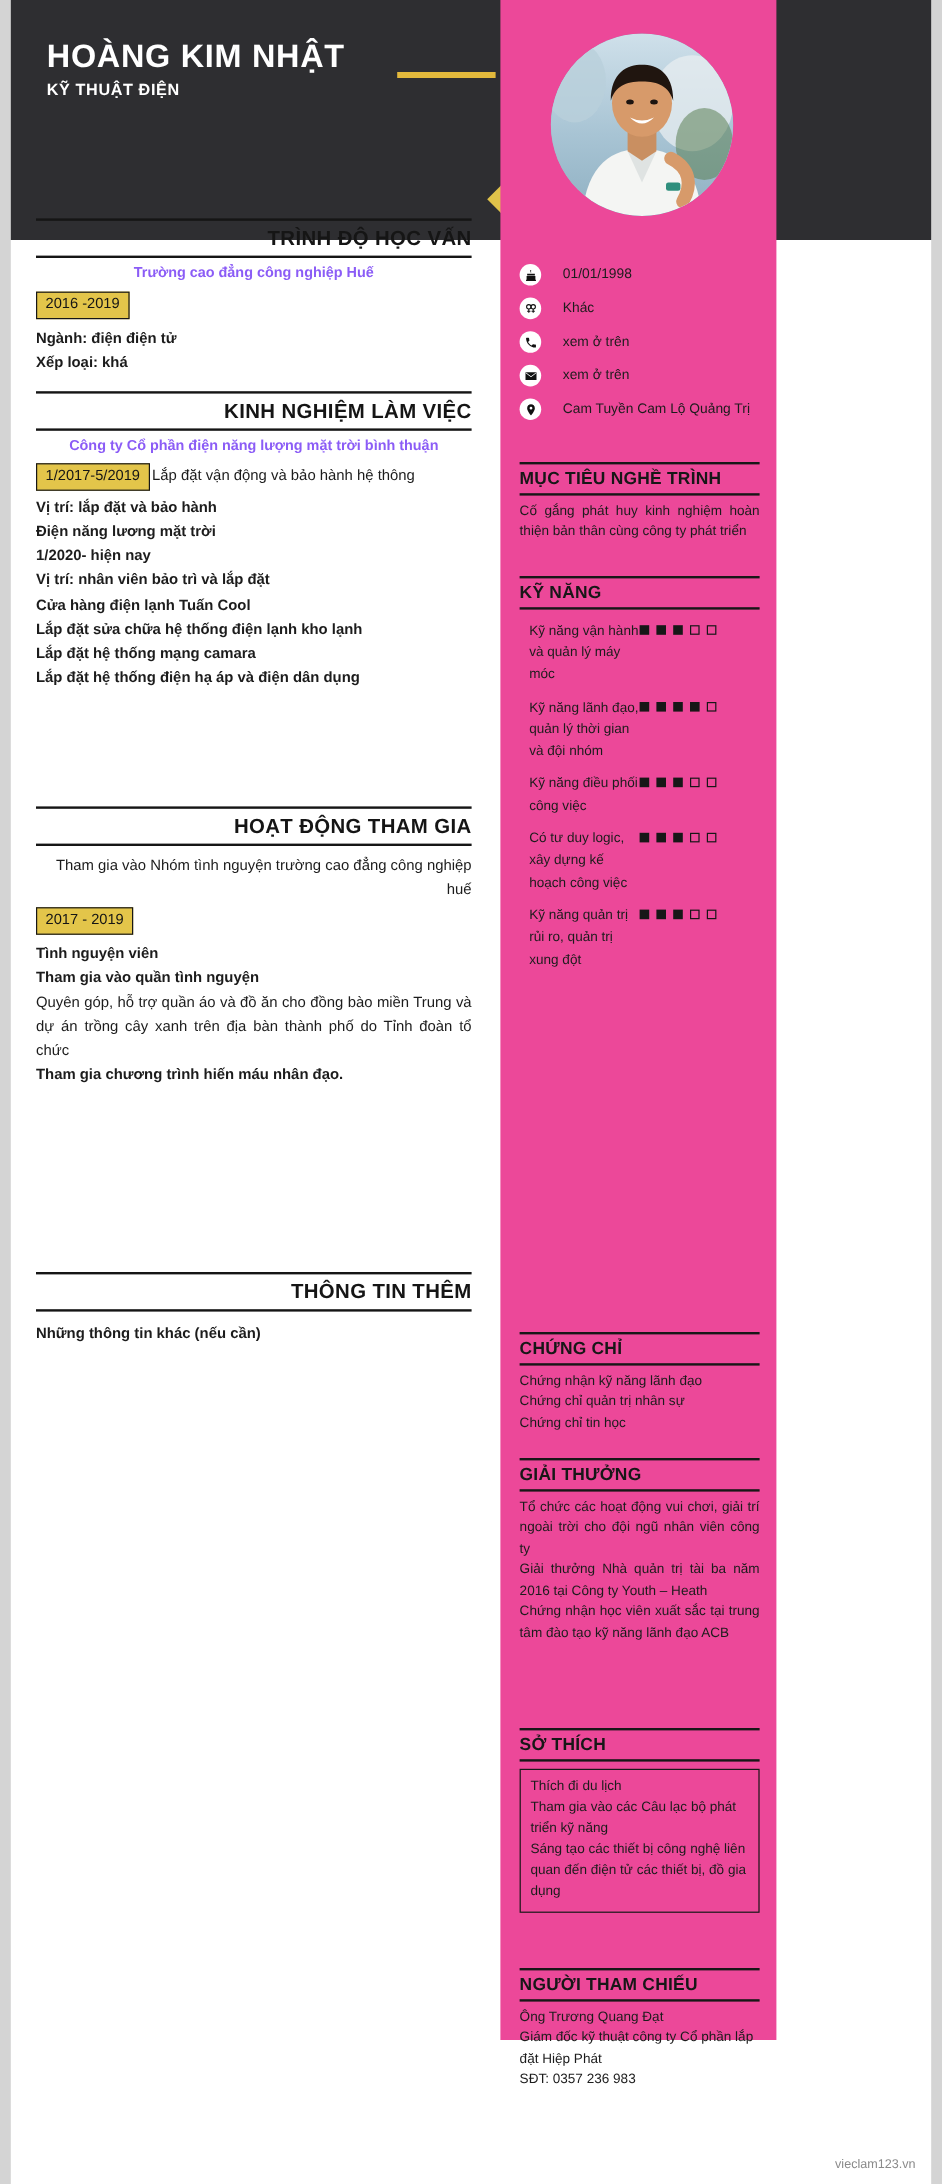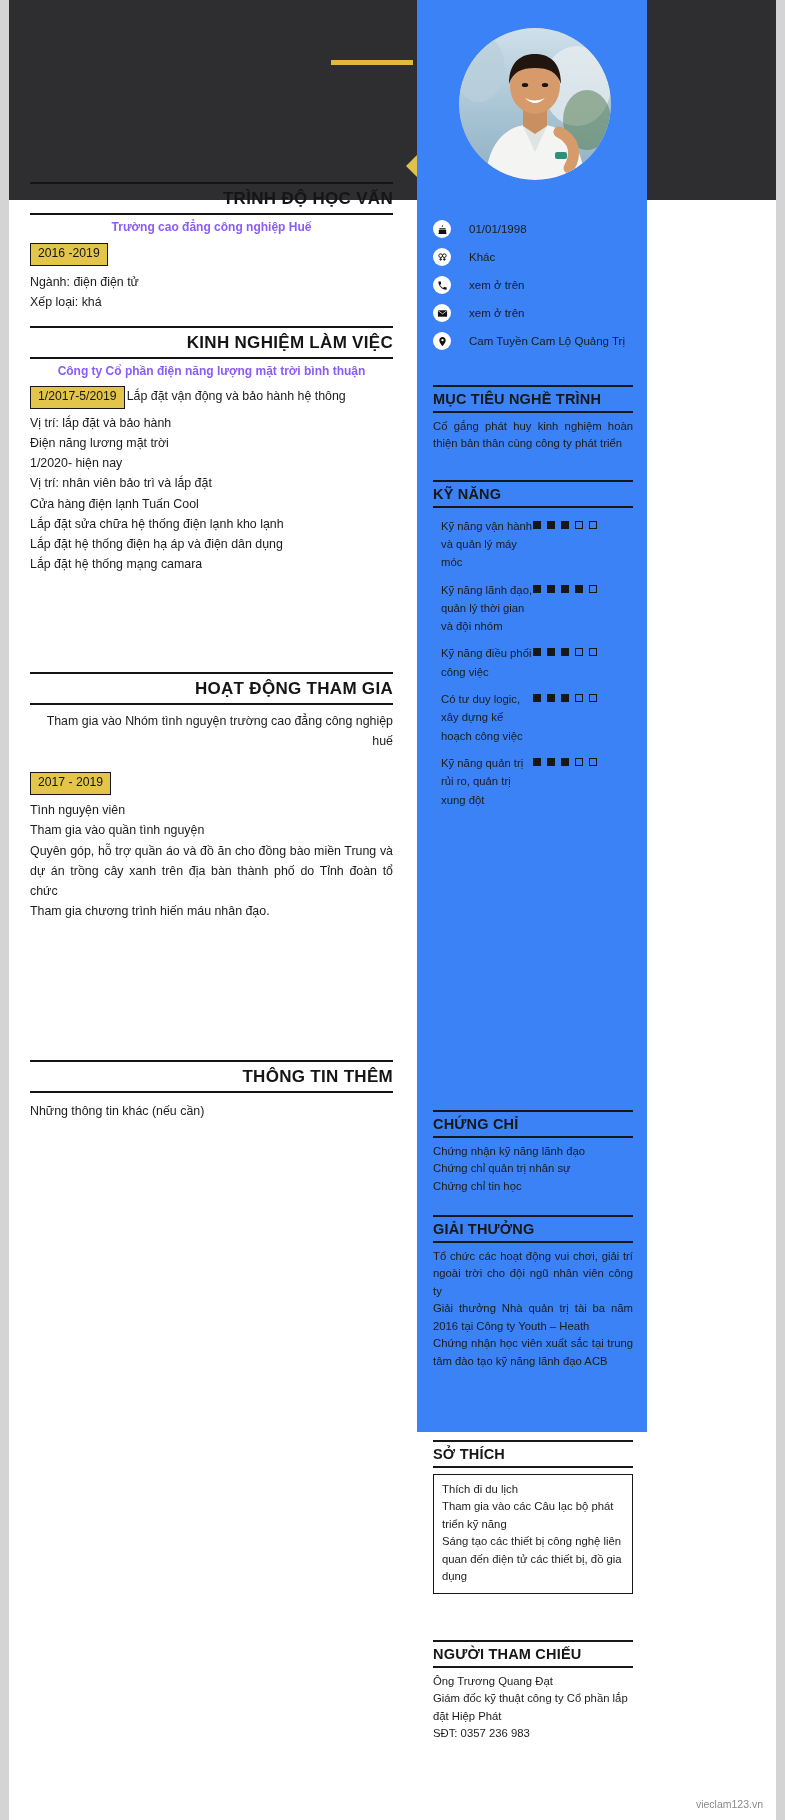--- a/index.html
+++ b/index.html
@@ -67,22 +67,22 @@
     width: 0; height: 0;
     border-top: 16px solid transparent;
     border-bottom: 16px solid transparent;
     border-right: 16px solid #e0c24a;
   }
   
   .sidebar {
     position: absolute;
     left: 417px; top: 0;
     width: 230px;
-    height: 1432px;
-    background: #3b82f6;
+    height: 1700px;
+    background: #ec4899;
     padding-left: 12px;
   }
   .photo-wrap {
     position: absolute;
     left: 42px; top: 28px;
     width: 152px; height: 152px;
     border-radius: 50%;
     overflow: hidden;
     background: #9fb9c9;
   }
@@ -187,20 +187,21 @@
     border: 1.4px solid #171717;
     font-size: 12.2px;
     color: #151515;
     padding: 2px 7px 5px 7px;
     line-height: 1.2;
   }
   .m-line {
     font-size: 12.4px;
     color: #1c1c1c;
     line-height: 1.62;
+    font-weight: bold;
   }
   .m-para {
     font-size: 12.4px;
     color: #1c1c1c;
     line-height: 1.62;
     text-align: justify;
   }
   .inline-row { display: flex; align-items: flex-start; }
   .inline-row .date-badge { margin-right: 0px; }
   .inline-after {
@@ -218,20 +219,24 @@
 </style>
 </head>
 <body>
 
 <div class="page">
 
   <div class="edge-left"></div>
   <div class="edge-right"></div>
 
   <div class="header">
+    <div class="header-inner">
+      <div class="name">HOÀNG KIM NHẬT</div>
+      <div class="job-title">KỸ THUẬT ĐIỆN</div>
+    </div>
     <div class="gold-rule"></div>
   </div>
   <div class="notch"></div>
 
   <div class="sidebar">
 
     <div class="photo-wrap">
       <svg class="photo-svg" viewBox="0 0 152 152">
         <defs>
           <clipPath id="cc">
@@ -439,28 +444,28 @@
     <div class="inline-row" style="margin-top:8px;">
       <span class="date-badge">1/2017-5/2019</span>
       <span class="inline-after">Lắp đặt vận động và bảo hành hệ thông</span>
     </div>
     <div class="m-line" style="margin-top:4px;">Vị trí: lắp đặt và bảo hành</div>
     <div class="m-line">Điện năng lương mặt trời</div>
     <div class="m-line">1/2020- hiện nay</div>
     <div class="m-line">Vị trí: nhân viên bảo trì và lắp đặt</div>
     <div class="m-line">Cửa hàng điện lạnh Tuấn Cool</div>
     <div class="m-line">Lắp đặt sửa chữa hệ thống điện lạnh kho lạnh</div>
+    <div class="m-line">Lắp đặt hệ thống mạng camara</div>
     <div class="m-line">Lắp đặt hệ thống điện hạ áp và điện dân dụng</div>
-    <div class="m-line">Lắp đặt hệ thống mạng camara</div>
   </div>
 
   <div class="main-sec" style="top:672px;">
     <div class="sec-head">HOẠT ĐỘNG THAM GIA</div>
     <div class="m-para" style="margin-top:6px; padding-left:14px; text-align:right;">Tham gia vào Nhóm tình nguyện trường cao đẳng công nghiệp huế</div>
-    <div style="margin-top:21px;">
+    <div style="margin-top:5px;">
       <span class="date-badge">2017 - 2019</span>
     </div>
     <div class="m-line" style="margin-top:5px;">Tình nguyện viên</div>
     <div class="m-line">Tham gia vào quần tình nguyện</div>
     <div class="m-para">Quyên góp, hỗ trợ quần áo và đồ ăn cho đồng bào miền Trung và dự án trồng cây xanh trên địa bàn thành phố  do Tỉnh đoàn tổ chức</div>
     <div class="m-line">Tham gia chương trình hiến máu nhân đạo.</div>
   </div>
 
   <div class="main-sec" style="top:1060px;">
     <div class="sec-head">THÔNG TIN THÊM</div>

